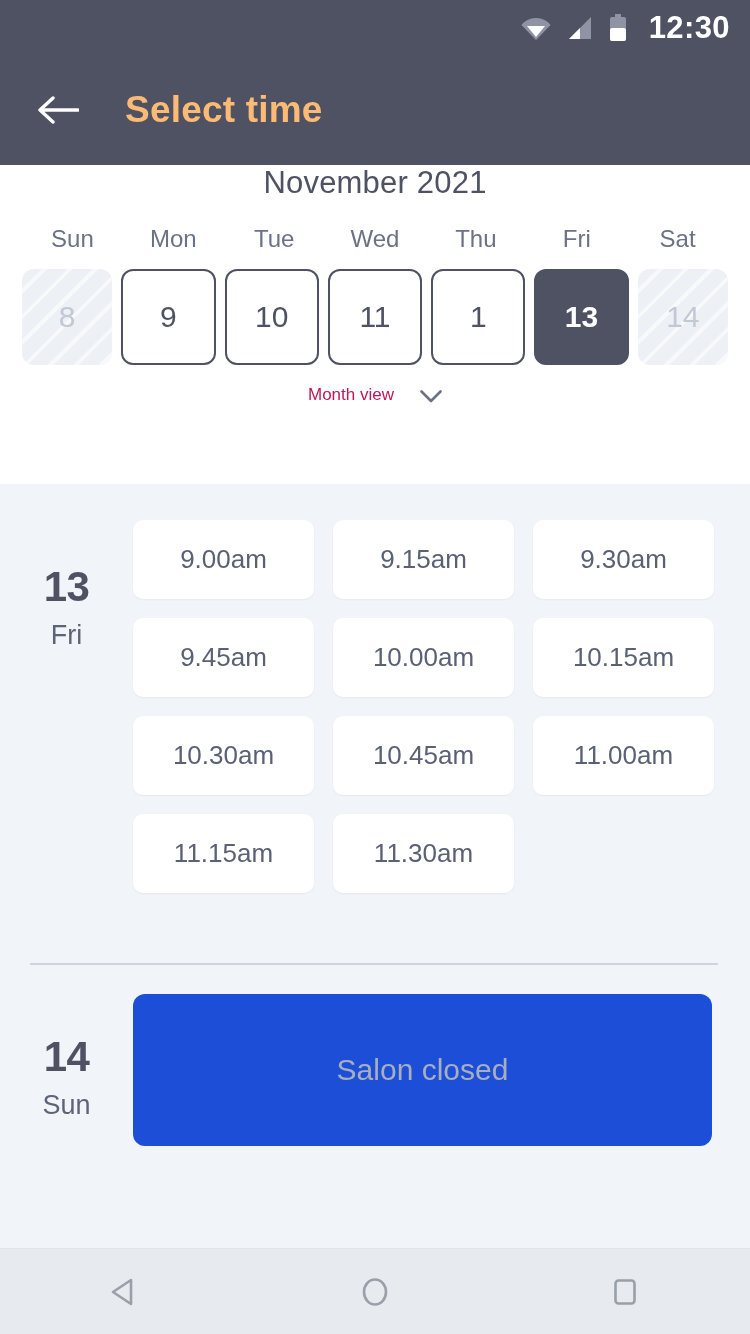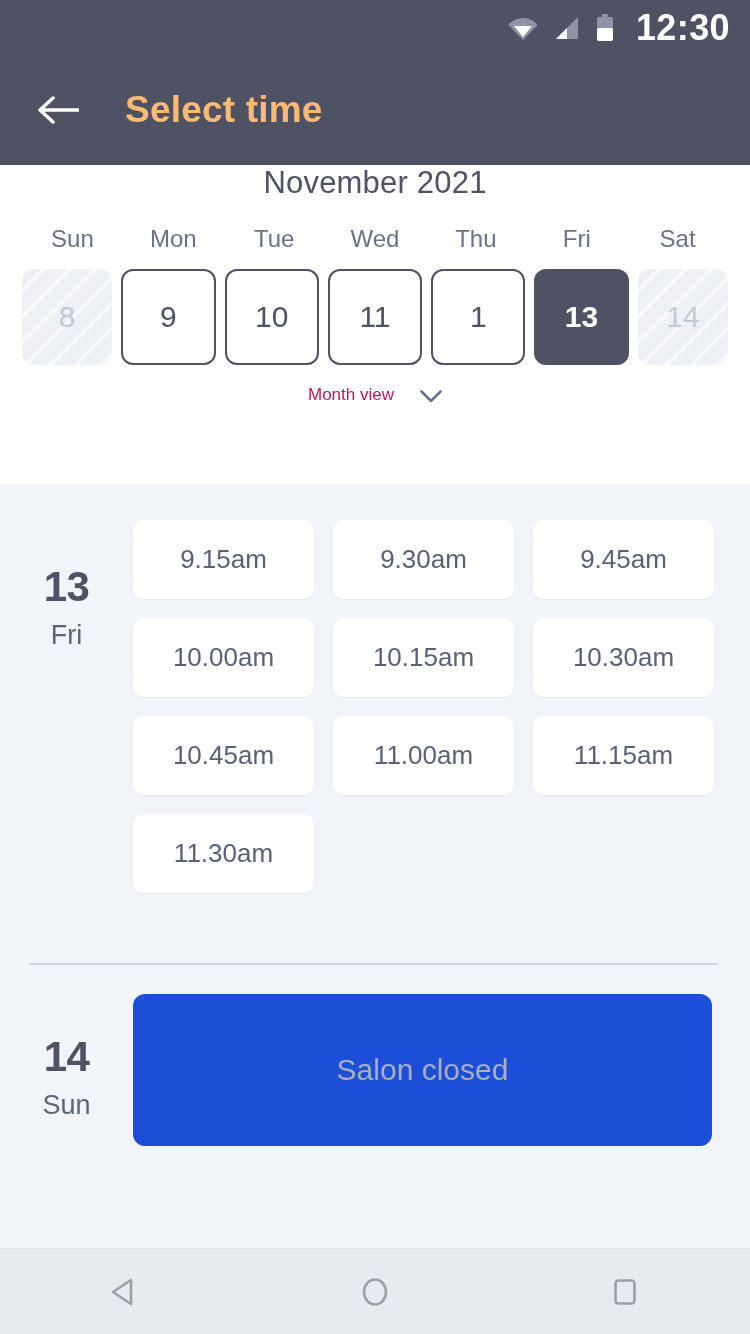--- a/index.html
+++ b/index.html
@@ -35,21 +35,21 @@
   .status-icons {
     display: flex;
     align-items: center;
     gap: 16px;
   }
   .icon-wifi { width: 30px; height: 26px; position: relative; }
   .icon-signal { width: 26px; height: 26px; position: relative; }
   .icon-battery { width: 18px; height: 28px; position: relative; }
   .status-time {
     color: #ffffff;
-    font-size: 36px;
+    font-size: 31px;
     font-weight: bold;
     letter-spacing: 0.4px;
     margin-left: 6px;
   }
 
   
   .app-bar {
     position: absolute;
     top: 55px; left: 0;
     width: 750px;
@@ -333,20 +333,21 @@
   </div>
 
   <div class="slots-area">
 
     <div class="day-group first">
       <div class="day-label">
         <div class="dnum">13</div>
         <div class="dname">Fri</div>
       </div>
       <div class="slot-grid">
+        <div class="slot">9.00am</div>
         <div class="slot">9.15am</div>
         <div class="slot">9.30am</div>
         <div class="slot">9.45am</div>
         <div class="slot">10.00am</div>
         <div class="slot">10.15am</div>
         <div class="slot">10.30am</div>
         <div class="slot">10.45am</div>
         <div class="slot">11.00am</div>
         <div class="slot">11.15am</div>
         <div class="slot">11.30am</div>

